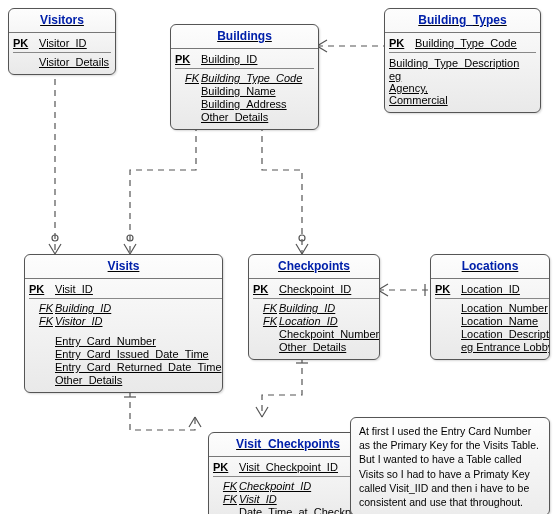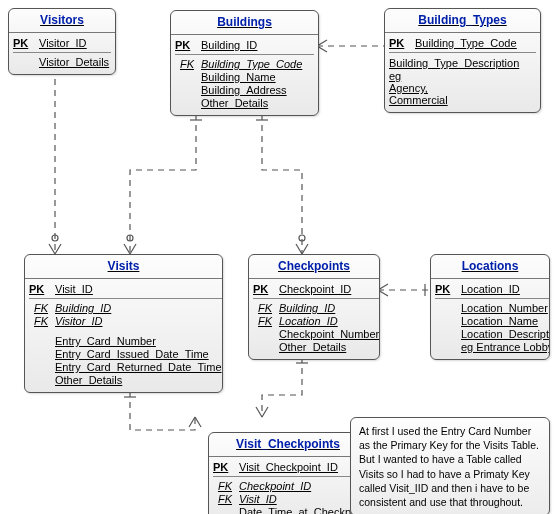--- a/index.html
+++ b/index.html
@@ -31,21 +31,21 @@
     font-size: 12px;
   }
   .attrs {
     display: grid;
     grid-template-columns: 24px 1fr;
     padding: 4px 4px 6px 4px;
     row-gap: 1px;
     column-gap: 2px;
   }
   .k  { font-weight: bold; text-align: left; }
-  .fk { font-style: italic; text-align: center; }
+  .fk { font-style: italic; text-align: right; }
   .blank { }
   .pkname { text-decoration: underline; }
   .pkline-sep { grid-column: 1 / span 2; border-top: 1px solid #888; margin: 2px 0; height:0; }
   .note {
     position: absolute;
     border: 1px solid #555;
     border-radius: 6px;
     background: linear-gradient(#fdfdfd, #ececec);
     padding: 6px 8px;
     font-size: 10.5px;
@@ -105,21 +105,21 @@
   <div class="entity-title">Visitors</div>
   <div class="attrs">
     <div class="k">PK</div>
     <div class="pkname">Visitor_ID</div>
     <div class="pkline-sep"></div>
     <div class="blank"></div>
       <div>Visitor_Details</div>
   </div>
 </div>
 
-<div class="entity" style="left:170px; top:10px; width:147px;">
+<div class="entity" style="left:170px; top:24px; width:147px;">
   <div class="entity-title">Buildings</div>
   <div class="attrs">
     <div class="k">PK</div>
     <div class="pkname">Building_ID</div>
     <div class="pkline-sep"></div>
     <div class="fk">FK</div>
     <div style="font-style:italic">Building_Type_Code</div>
     <div class="blank"></div>
       <div>Building_Name</div>
     <div class="blank"></div>

